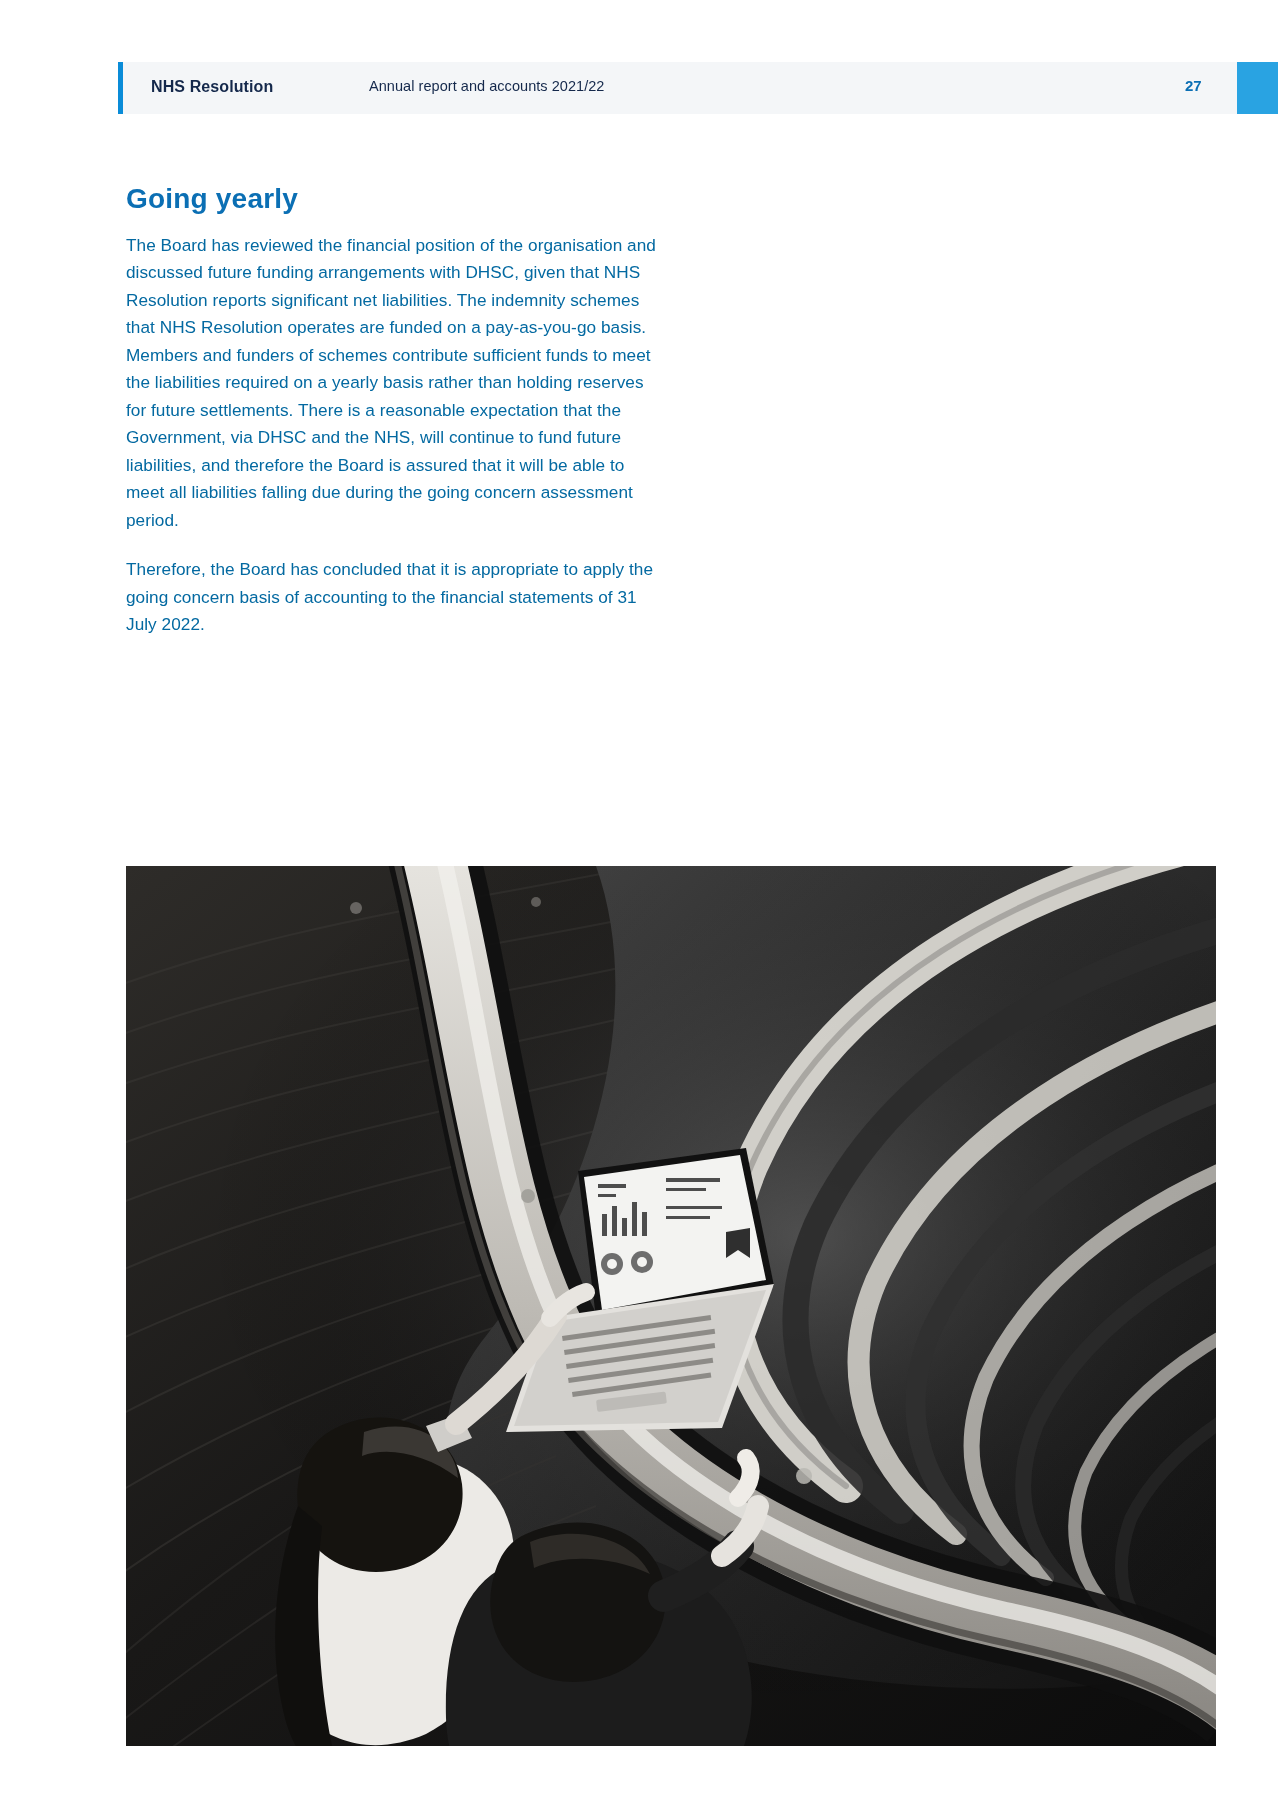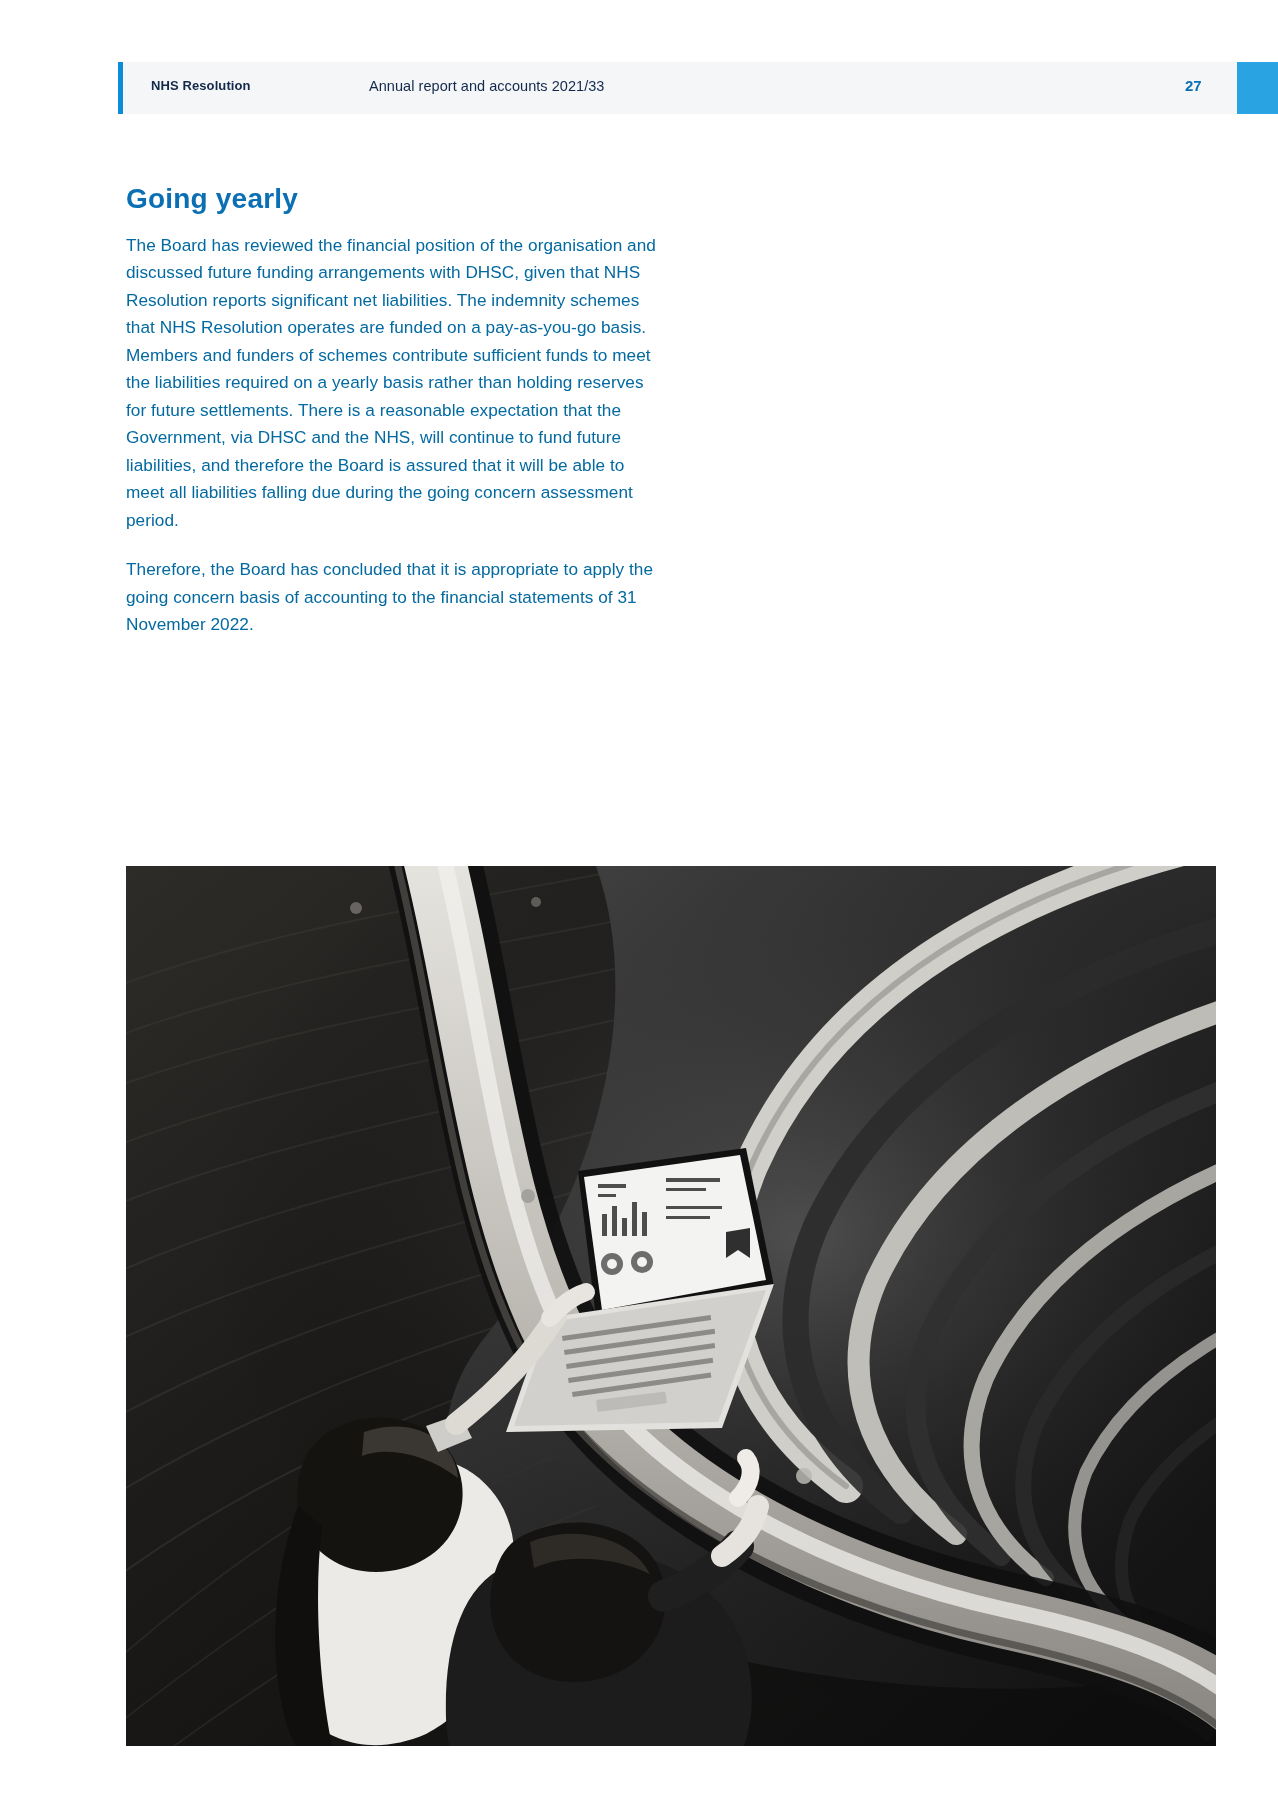--- a/index.html
+++ b/index.html
@@ -48,21 +48,21 @@
     left: 1237px;
     top: 62px;
     width: 41px;
     height: 52px;
     background: #29a3e2;
   }
   .header-org {
     position: absolute;
     left: 151px;
     top: 78px;
-    font-size: 13px;
+    font-size: 16px;
     font-weight: bold;
     color: #14284b;
     letter-spacing: 0.1px;
   }
   .header-title {
     position: absolute;
     left: 369px;
     top: 78px;
     font-size: 14.5px;
     color: #14284b;
@@ -116,27 +116,27 @@
 </style>
 </head>
 <body>
 
 <div class="page">
 
   <div class="header"></div>
   <div class="header-accent-left"></div>
   <div class="header-accent-right"></div>
   <div class="header-org">NHS Resolution</div>
-  <div class="header-title">Annual report and accounts 2021/33</div>
+  <div class="header-title">Annual report and accounts 2021/22</div>
   <div class="header-page-number">27</div>
 
   <div class="content">
     <h1 class="section-heading">Going yearly</h1>
     <p class="para">The Board has reviewed the financial position of the organisation and discussed future funding arrangements with DHSC, given that NHS Resolution reports significant net liabilities. The indemnity schemes that NHS Resolution operates are funded on a pay-as-you-go basis. Members and funders of schemes contribute sufficient funds to meet the liabilities required on a yearly basis rather than holding reserves for future settlements. There is a reasonable expectation that the Government, via DHSC and the NHS, will continue to fund future liabilities, and therefore the Board is assured that it will be able to meet all liabilities falling due during the going concern assessment period.</p>
-    <p class="para">Therefore, the Board has concluded that it is appropriate to apply the going concern basis of accounting to the financial statements of 31 November 2022.</p>
+    <p class="para">Therefore, the Board has concluded that it is appropriate to apply the going concern basis of accounting to the financial statements of 31 July 2022.</p>
   </div>
 
   <div class="photo-frame">
     <svg class="photo-svg" viewBox="0 0 1090 880" preserveAspectRatio="xMidYMid slice">
       <defs>
         <linearGradient id="woodGrad" x1="0" y1="0" x2="1" y2="1">
           <stop offset="0%" stop-color="#2e2c29"></stop>
           <stop offset="45%" stop-color="#191817"></stop>
           <stop offset="100%" stop-color="#0c0c0c"></stop>
         </linearGradient>

